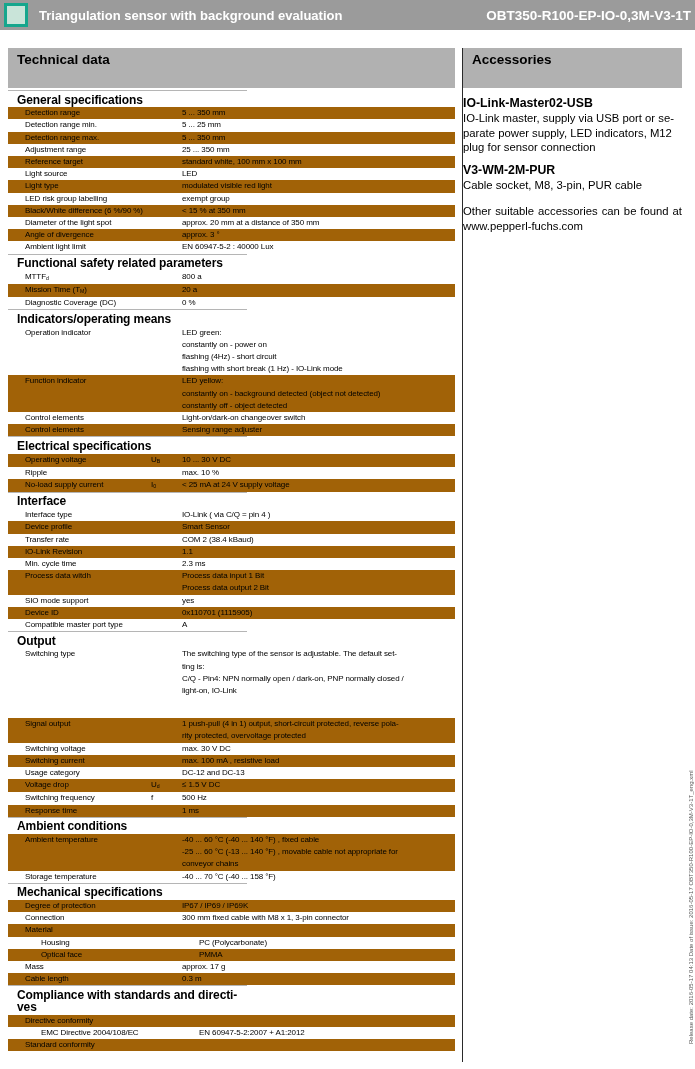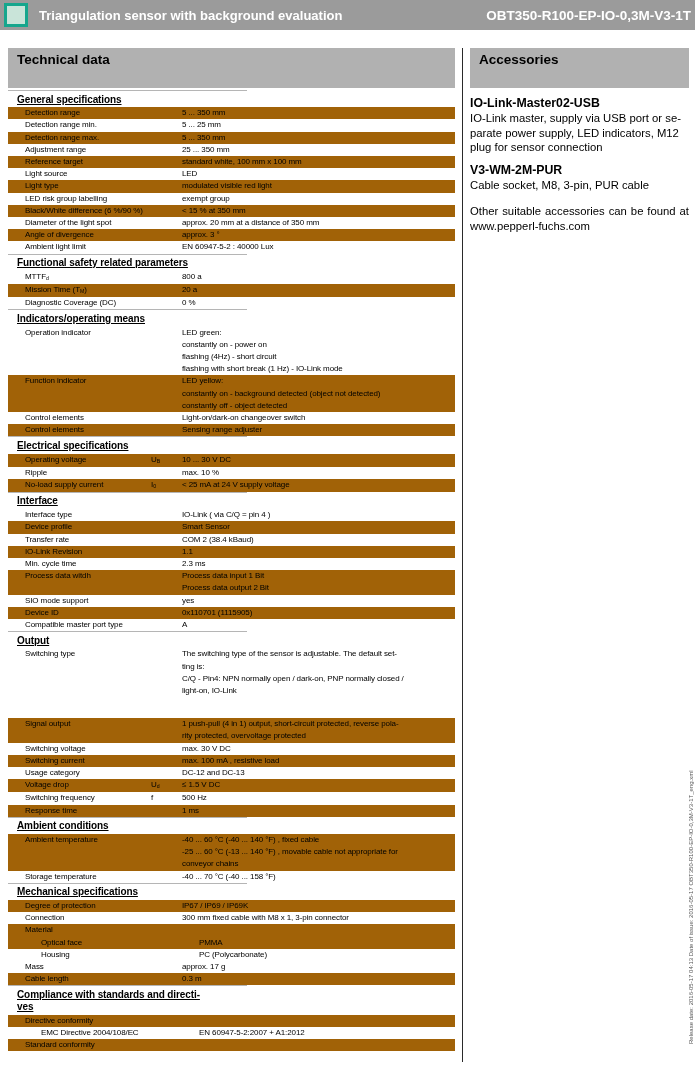--- a/index.html
+++ b/index.html
@@ -33,36 +33,35 @@
     color:#fff;font-weight:bold;font-size:13.5px;
     white-space:nowrap;
   }
   
   .content{
     position:absolute;left:0;top:48px;width:695px;
     display:flex;align-items:flex-start;
   }
   .left-col{width:447px;margin-left:8px;}
   .divider{width:1px;height:1014px;background:#2a2a2a;margin-left:7px;}
-  .right-col{width:219px;margin-left:7px;}
+  .right-col{width:219px;margin-left:0;}
   .col-bar{
     height:40px;line-height:23px;
     background:#b1b1b1;
     font-weight:bold;font-size:13.5px;
     padding-left:9px;
   }
   
   .tech-table{font-size:8px;line-height:12.2px;letter-spacing:-0.1px;margin-top:2px;}
   .sec-header{
     font-weight:bold;
-    font-size:10px;
+    font-size:12px;
     border-top:1.5px solid #b5b5b5;
     padding:2.5px 0 1.5px 9px;
     max-width:230px;
-    text-decoration:underline;
   }
   .sec-header div{white-space:nowrap;}
   .row{display:flex;align-items:flex-start;}
   .row.shaded{background:#a16207;}
   .row .label{width:126px;padding-left:17px;flex:none;white-space:nowrap;}
   .row .label.ind2{width:127px;padding-left:33px;}
   .row .sym{width:31px;flex:none;white-space:nowrap;}
   .row .value{flex:1;min-height:12.2px;border-radius:6px;}
   .row .vline{white-space:nowrap;}
   sub{font-size:0.65em;vertical-align:-0.18em;letter-spacing:0;}
@@ -432,32 +431,32 @@
             <div class="sym"></div>
             <div class="value">
               <div class="vline">300 mm fixed cable with M8 x 1, 3-pin connector</div>
             </div>
           </div>
           <div class="row shaded">
             <div class="label">Material</div>
             <div class="sym"></div>
             <div class="value"></div>
           </div>
+          <div class="row">
+            <div class="label ind2">Housing</div>
+            <div class="sym"></div>
+            <div class="value">
+              <div class="vline">PC (Polycarbonate)</div>
+            </div>
+          </div>
           <div class="row shaded">
             <div class="label ind2">Optical face</div>
             <div class="sym"></div>
             <div class="value">
               <div class="vline">PMMA</div>
-            </div>
-          </div>
-          <div class="row">
-            <div class="label ind2">Housing</div>
-            <div class="sym"></div>
-            <div class="value">
-              <div class="vline">PC (Polycarbonate)</div>
             </div>
           </div>
           <div class="row">
             <div class="label">Mass</div>
             <div class="sym"></div>
             <div class="value">
               <div class="vline">approx. 17 g</div>
             </div>
           </div>
           <div class="row shaded">

